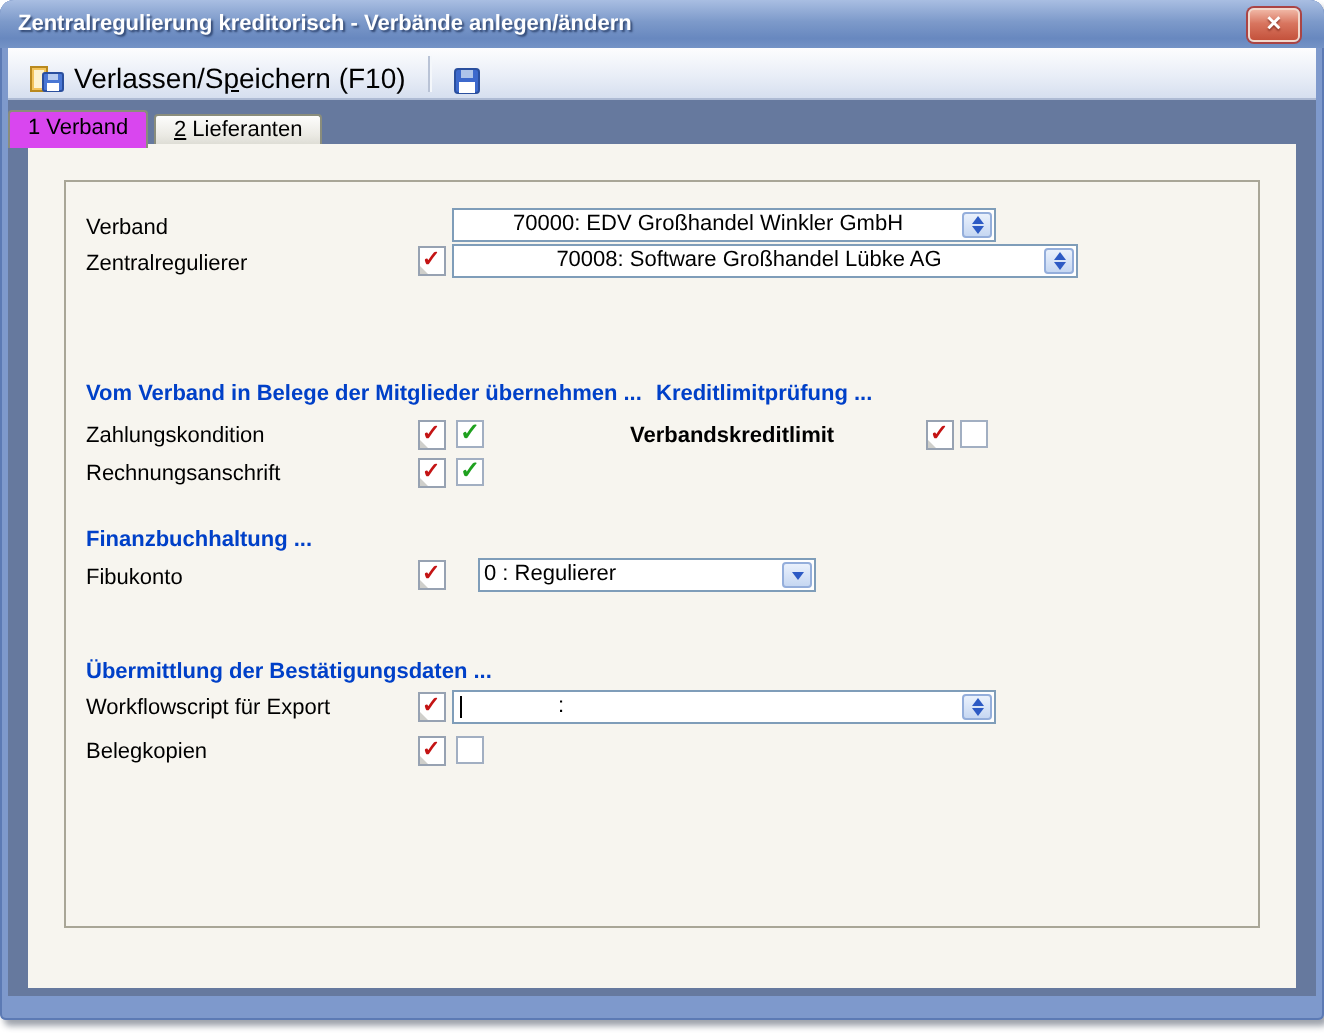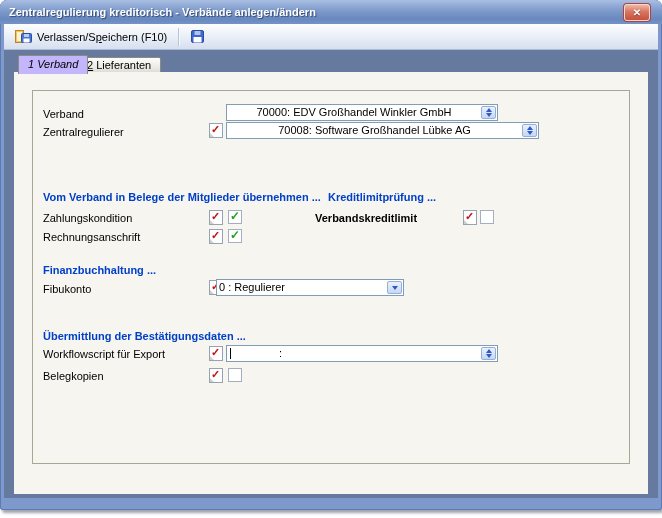--- a/index.html
+++ b/index.html
@@ -15,28 +15,28 @@
               font-size:11px;font-weight:bold;text-shadow:1px 1px 1px rgba(30,50,90,.75);white-space:nowrap;}
   .close-btn{position:absolute;right:12px;top:4px;width:24px;height:15px;border-radius:3px;
              background:linear-gradient(180deg,#f0b6a4 0%,#d8755f 45%,#c4523c 100%);
              border:1px solid #f3d8cb;box-shadow:0 0 0 1px #a44;cursor:default;
              display:flex;align-items:center;justify-content:center;}
   .close-btn .x{color:#fff;font-size:10px;font-weight:bold;line-height:12px;text-shadow:0 1px 1px rgba(100,20,10,.6);}
   
   .toolbar{position:absolute;left:4px;right:4px;top:24px;height:26px;
            background:linear-gradient(180deg,#fdfdfe 0%,#e9eef7 55%,#d6dfef 100%);
            border-bottom:1px solid #aebbd4;display:flex;align-items:center;padding:0 4px;box-sizing:border-box;}
-  .tb-btn{display:inline-flex;align-items:center;gap:5px;height:20px;padding:0 6px;
-          font-size:11px;color:#000;border:1px solid transparent;border-radius:2px;}
+  .tb-btn{display:inline-flex;align-items:flex-end;gap:5px;height:20px;padding:0 6px;
+          font-size:14px;color:#000;border:1px solid transparent;border-radius:2px;}
   .tb-sep{width:1px;height:18px;background:#b9c3d6;border-right:1px solid #f4f7fb;margin:0 4px;}
   
   .client{position:absolute;left:4px;right:4px;top:50px;bottom:12px;background:#66799e;}
   .tab{position:absolute;top:5px;height:18px;font-size:11px;line-height:17px;padding:0 9px;
        border:1px solid #8a8d7c;border-bottom:none;border-radius:2px 2px 0 0;white-space:nowrap;}
-  .tab.active{left:14px;background:#c4b5fd;z-index:3;color:#000;font-style:italic;}
+  .tab.active{left:0;background:#d946ef;z-index:3;color:#000;}
   .tab.inactive{left:73px;top:7px;height:16px;line-height:15px;
        background:linear-gradient(180deg,#fdfdfc 0%,#ebeae4 60%,#d8d7cf 100%);z-index:1;color:#000;}
   .tab .u{text-decoration:underline;}
   .page{position:absolute;left:10px;right:10px;top:22px;bottom:4px;background:#f7f5ef;z-index:2;}
   .groupbox{position:absolute;left:18px;top:18px;width:596px;height:372px;
             border:1px solid #a9a697;background:#f7f5ef;}
   
   .lbl{position:absolute;font-size:11px;color:#000;white-space:nowrap;}
   .sec{position:absolute;font-size:11px;font-weight:bold;white-space:nowrap;}
   .combo{position:absolute;background:#ffffff;border:1px solid #7f9db9;box-sizing:border-box;}
@@ -137,21 +137,21 @@
           <span class="cb" style="left:447px;top:119px;"></span>
 
           <span class="lbl" style="left:10px;top:140px;">Rechnungsanschrift</span>
           <span class="ind" style="left:176px;top:138px;"></span>
           <span class="cb checked" style="left:195px;top:138px;"></span>
 
           <span class="sec" style="left:10px;top:173px;color:#0040c8;">Finanzbuchhaltung ...</span>
 
           <span class="lbl" style="left:10px;top:192px;">Fibukonto</span>
           <span class="ind" style="left:176px;top:189px;"></span>
-          <div class="combo" style="left:183px;top:188px;width:188px;height:17px;">
+          <div class="combo" style="left:206px;top:188px;width:169px;height:17px;">
             <span class="txt">0 : Regulierer</span>
             <span class="drop">
                 <i class="tri-dn"></i>
               </span>
           </div>
 
           <span class="sec" style="left:10px;top:239px;color:#0040c8;">Übermittlung der Bestätigungsdaten ...</span>
 
           <span class="lbl" style="left:10px;top:257px;">Workflowscript für Export</span>
           <span class="ind" style="left:176px;top:255px;"></span>

